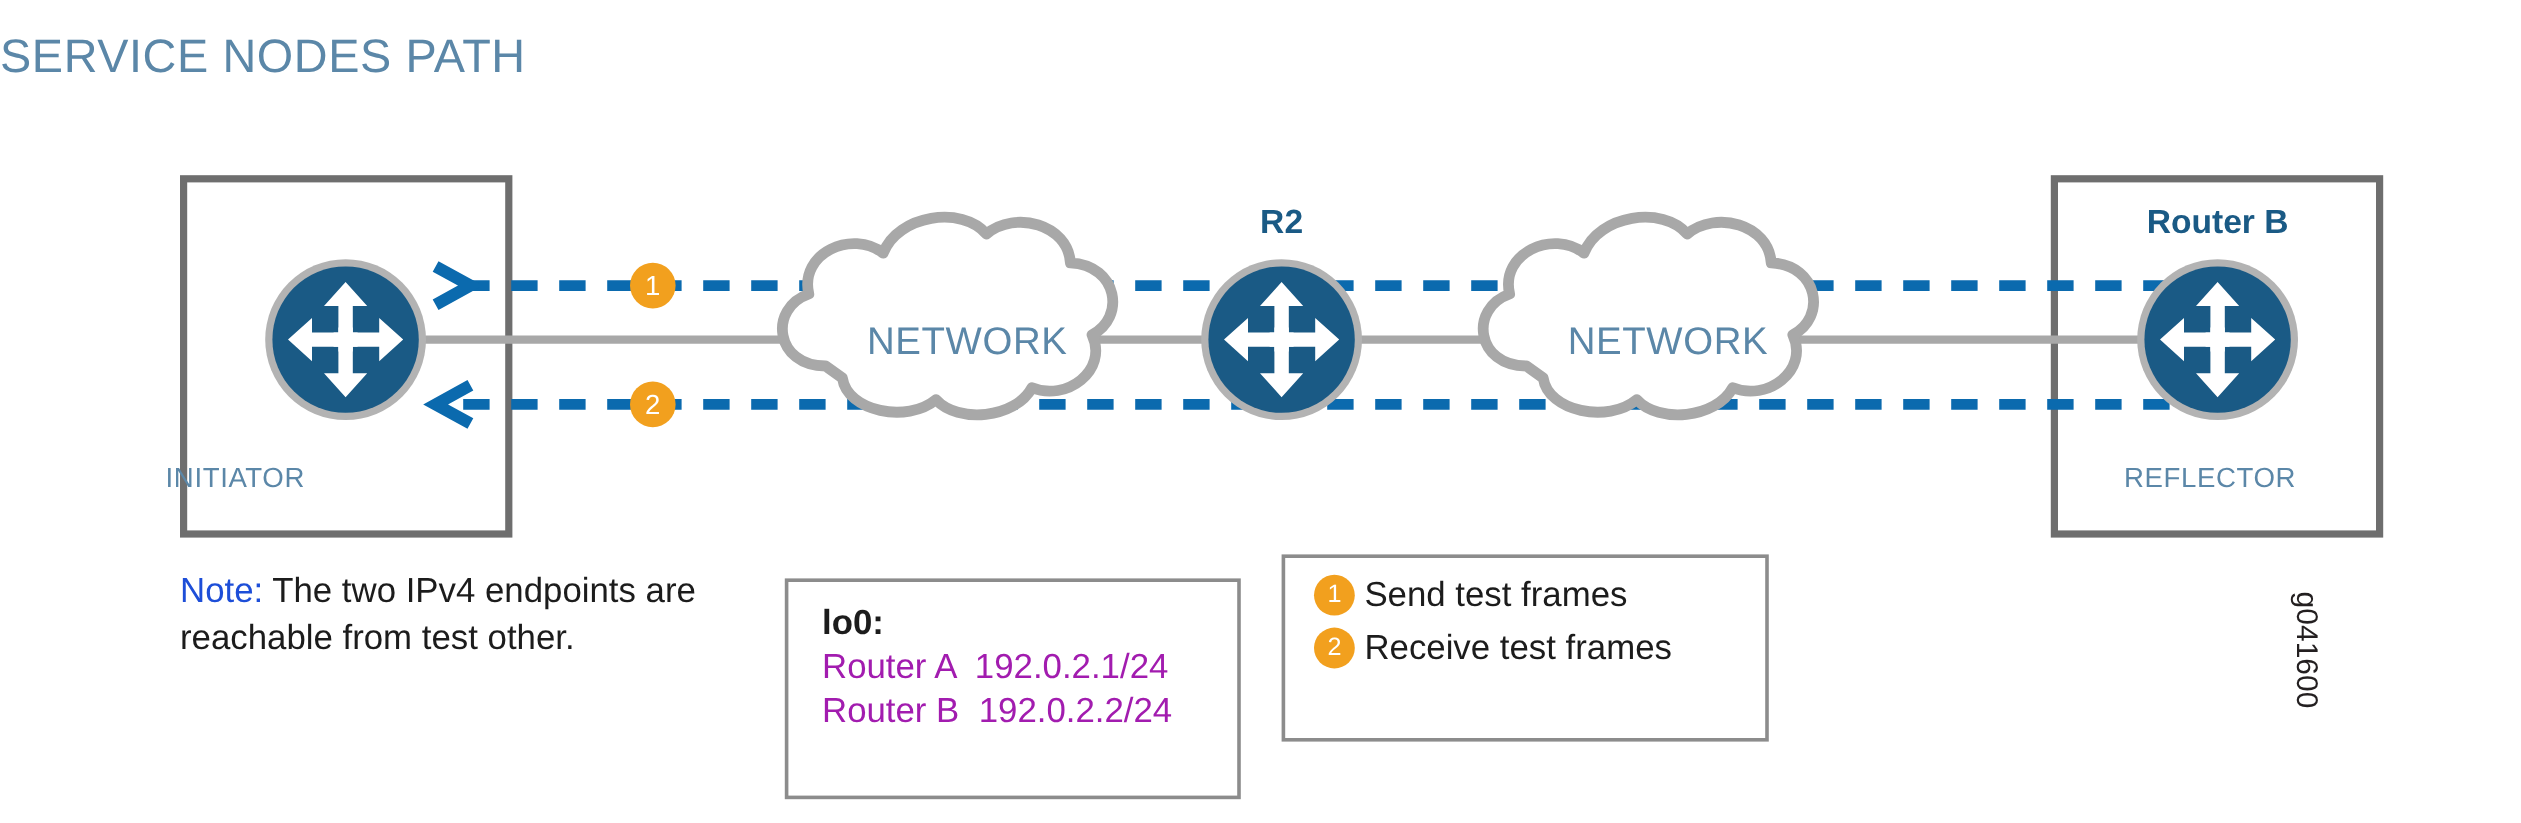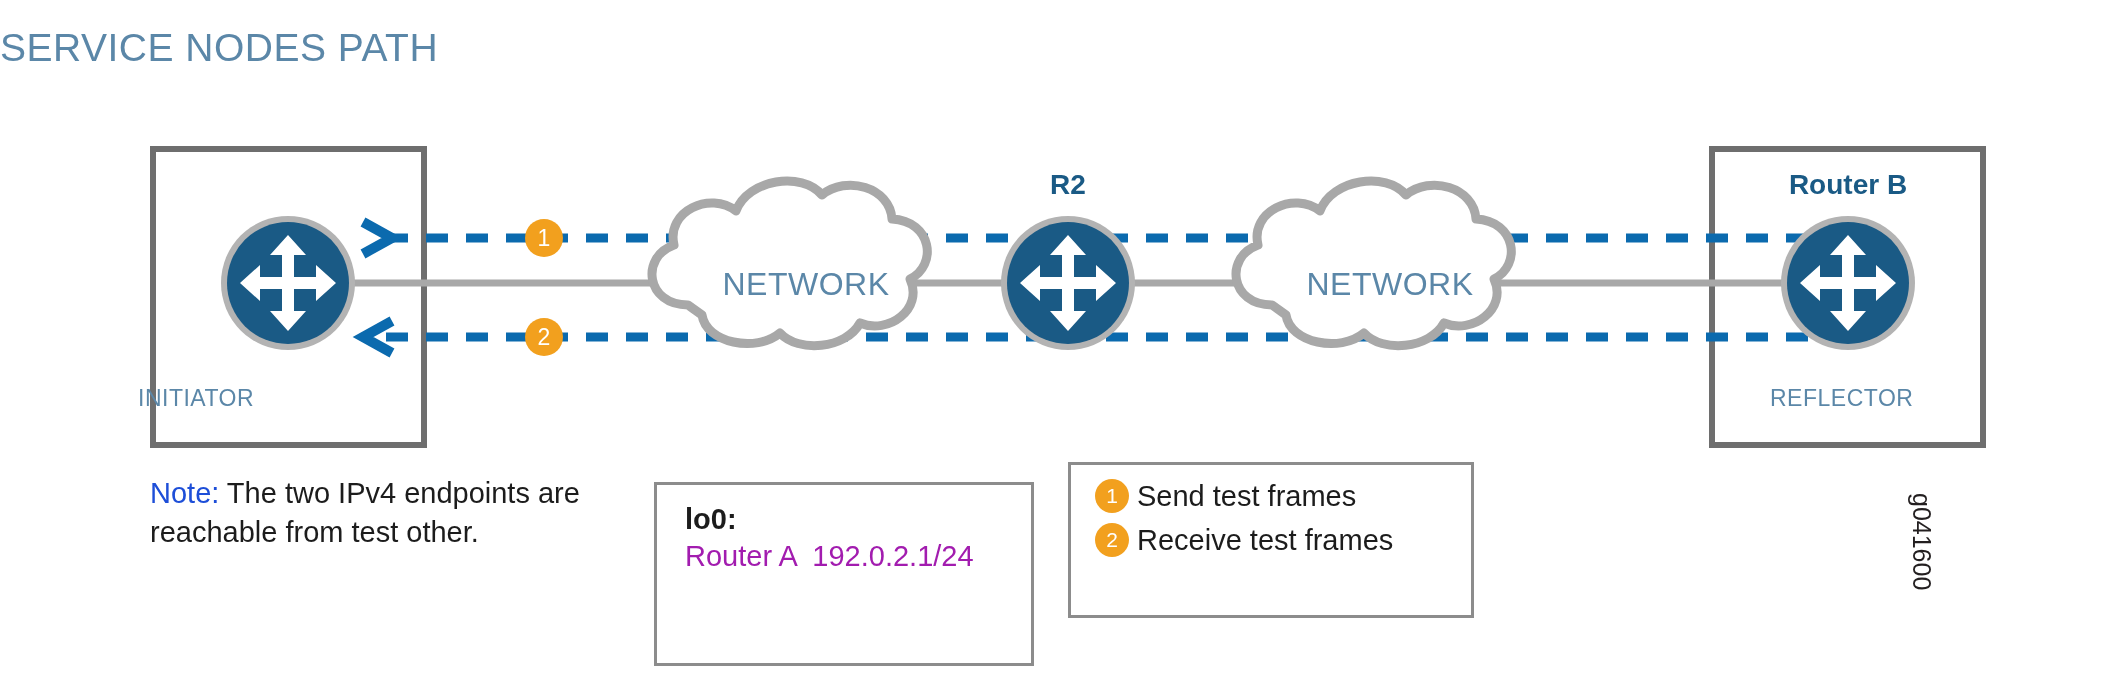--- a/index.html
+++ b/index.html
@@ -153,20 +153,21 @@
   <div class="badge" style="left:525px;top:219px;">1</div>
   <div class="badge" style="left:525px;top:318px;">2</div>
 
   <div class="note">
     <span class="lead">Note:</span><span> The two IPv4  endpoints are reachable from test other.</span>
   </div>
 
   <div class="panel" id="lo0-panel">
     <div class="lo0-head">lo0:</div>
     <div class="lo0-row">Router A  192.0.2.1/24</div>
+    <div class="lo0-row">Router B  192.0.2.2/24</div>
   </div>
 
   <div class="panel" id="legend-panel">
     <div class="legend-row">
       <span class="legend-badge">1</span>
       <span class="legend-label">Send test frames</span>
     </div>
     <div class="legend-row">
       <span class="legend-badge">2</span>
       <span class="legend-label">Receive test frames</span>

